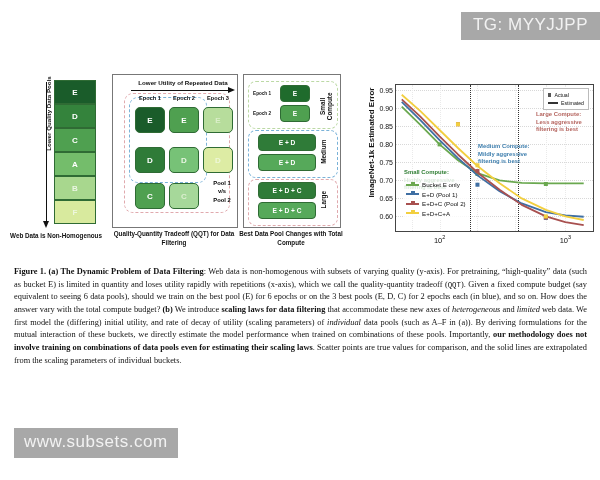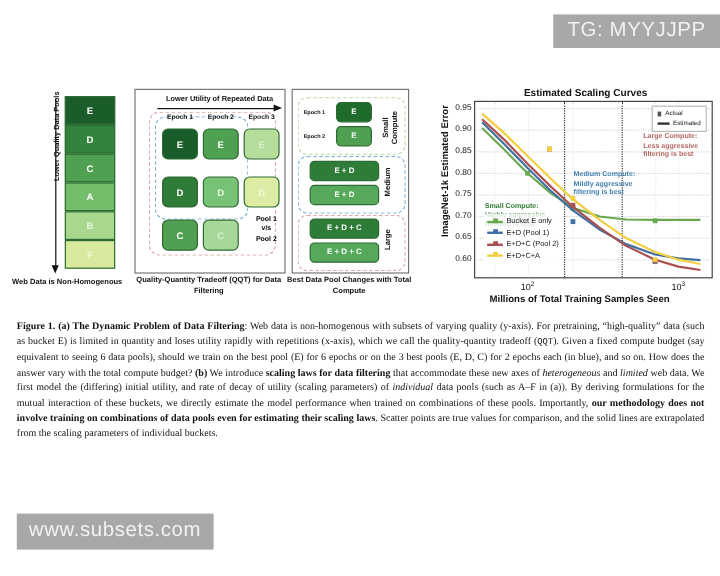--- a/index.html
+++ b/index.html
@@ -294,23 +294,21 @@
           <div class="cCell" style="left: 14px; top: 127px; width: 58px; height: 17px; background: rgb(86, 169, 90);">
             <span>E + D + C</span>
           </div>
           <div class="cSide" style="width: 44px; left: 58px; top: 121px;">Large</div>
         </div>
     </div>
     <div class="pttl cap">Best Data Pool Changes with Total Compute</div>
   </div>
 
   <div class="panel" id="panelD">
-    <div id="chartTitle">Estimated Scaling Curves</div>
     <div id="ylab">ImageNet-1k Estimated Error</div>
-    <div id="xlab">Millions of Total Training Samples Seen</div>
     <div id="plot">
       <div id="gridLayer">
           <div style="position: absolute; left: 0px; right: 0px; height: 0px; border-top: 1px dotted rgb(216, 216, 216); top: 5.4px;"></div>
           <div style="position: absolute; left: 0px; right: 0px; height: 0px; border-top: 1px dotted rgb(216, 216, 216); top: 23.4px;"></div>
           <div style="position: absolute; left: 0px; right: 0px; height: 0px; border-top: 1px dotted rgb(216, 216, 216); top: 41.4px;"></div>
           <div style="position: absolute; left: 0px; right: 0px; height: 0px; border-top: 1px dotted rgb(216, 216, 216); top: 59.4px;"></div>
           <div style="position: absolute; left: 0px; right: 0px; height: 0px; border-top: 1px dotted rgb(216, 216, 216); top: 77.4px;"></div>
           <div style="position: absolute; left: 0px; right: 0px; height: 0px; border-top: 1px dotted rgb(216, 216, 216); top: 95.4px;"></div>
           <div style="position: absolute; left: 0px; right: 0px; height: 0px; border-top: 1px dotted rgb(216, 216, 216); top: 113.4px;"></div>
           <div style="position: absolute; left: 0px; right: 0px; height: 0px; border-top: 1px dotted rgb(216, 216, 216); top: 131.4px;"></div>

